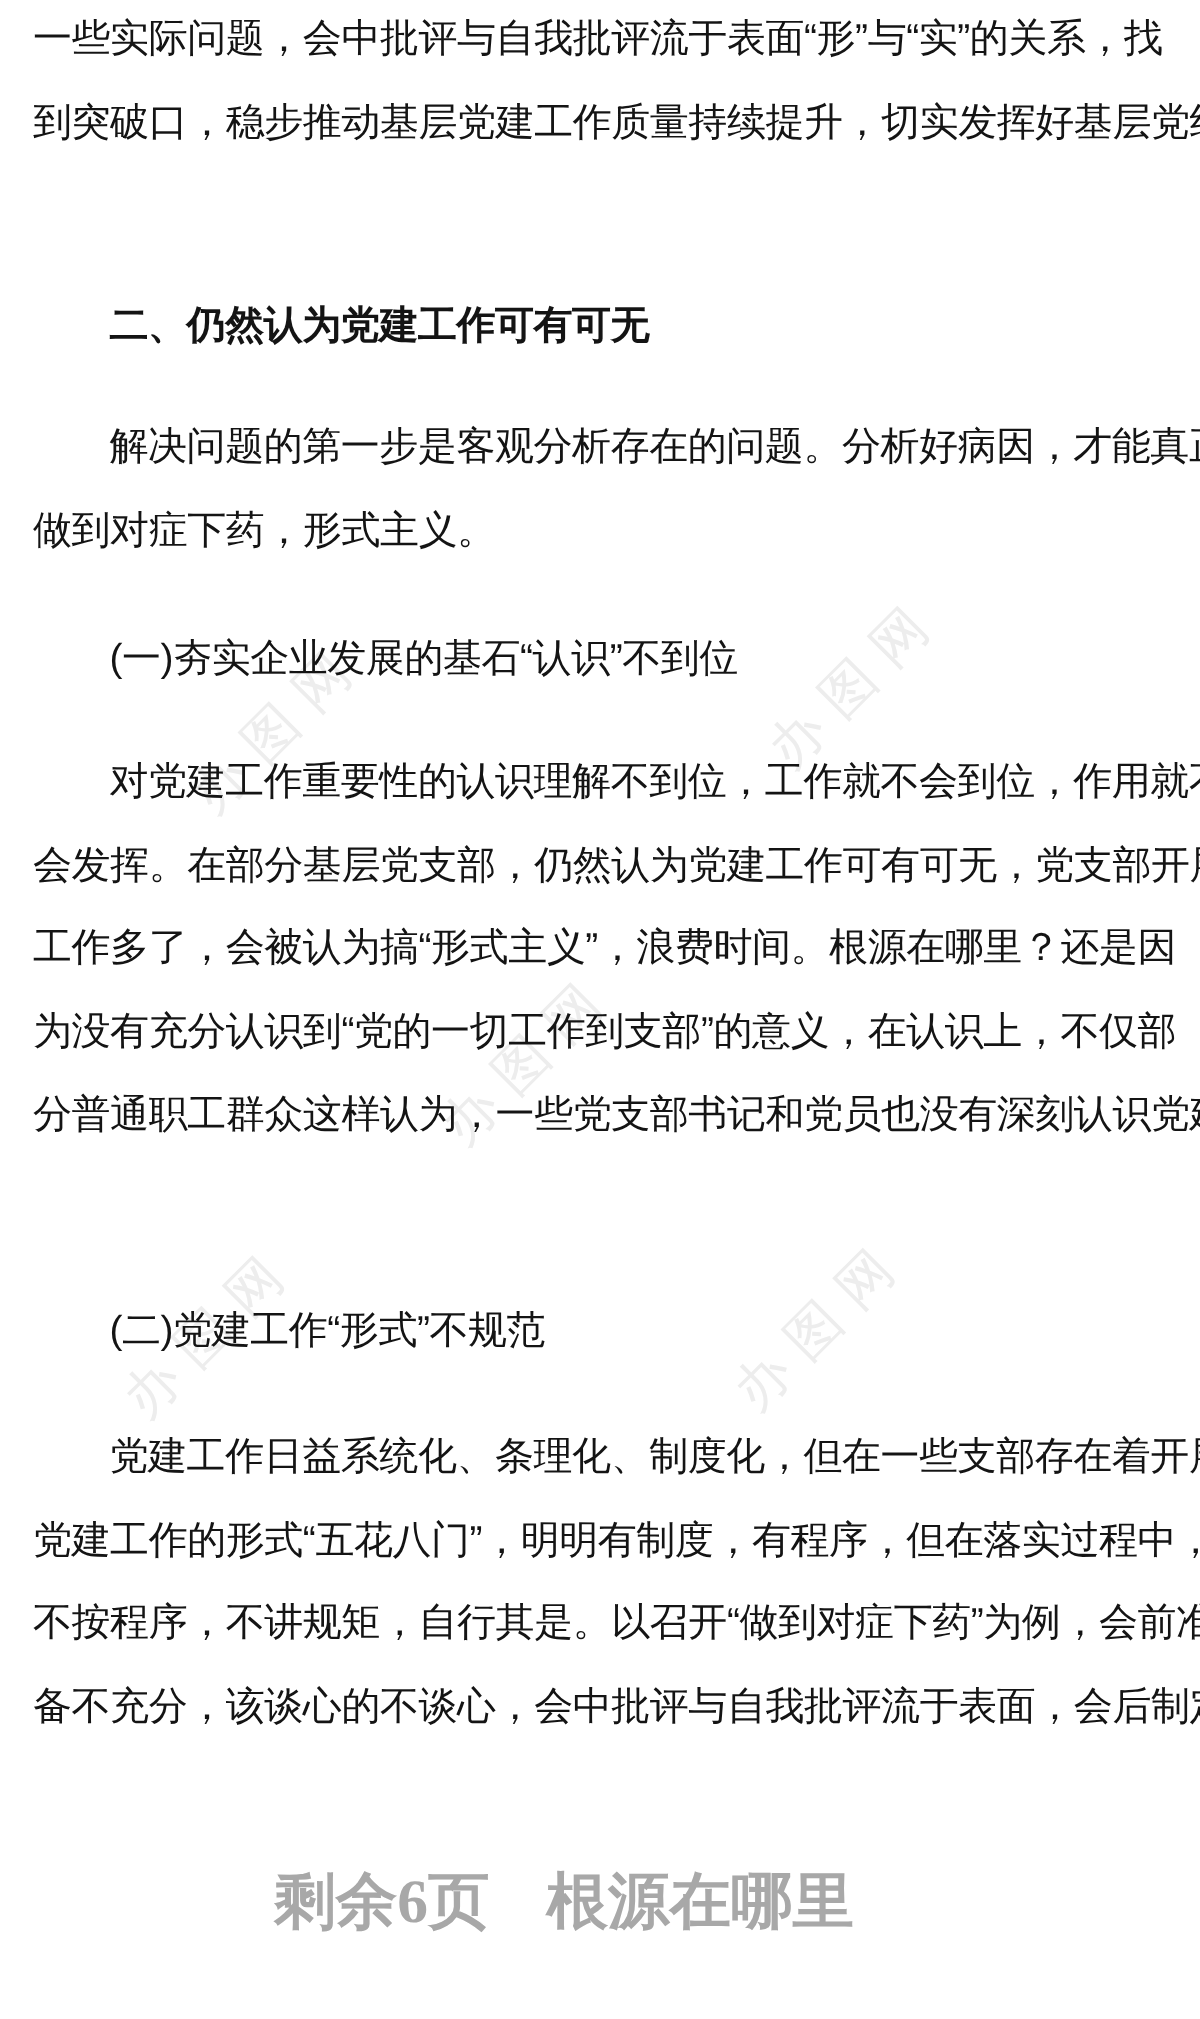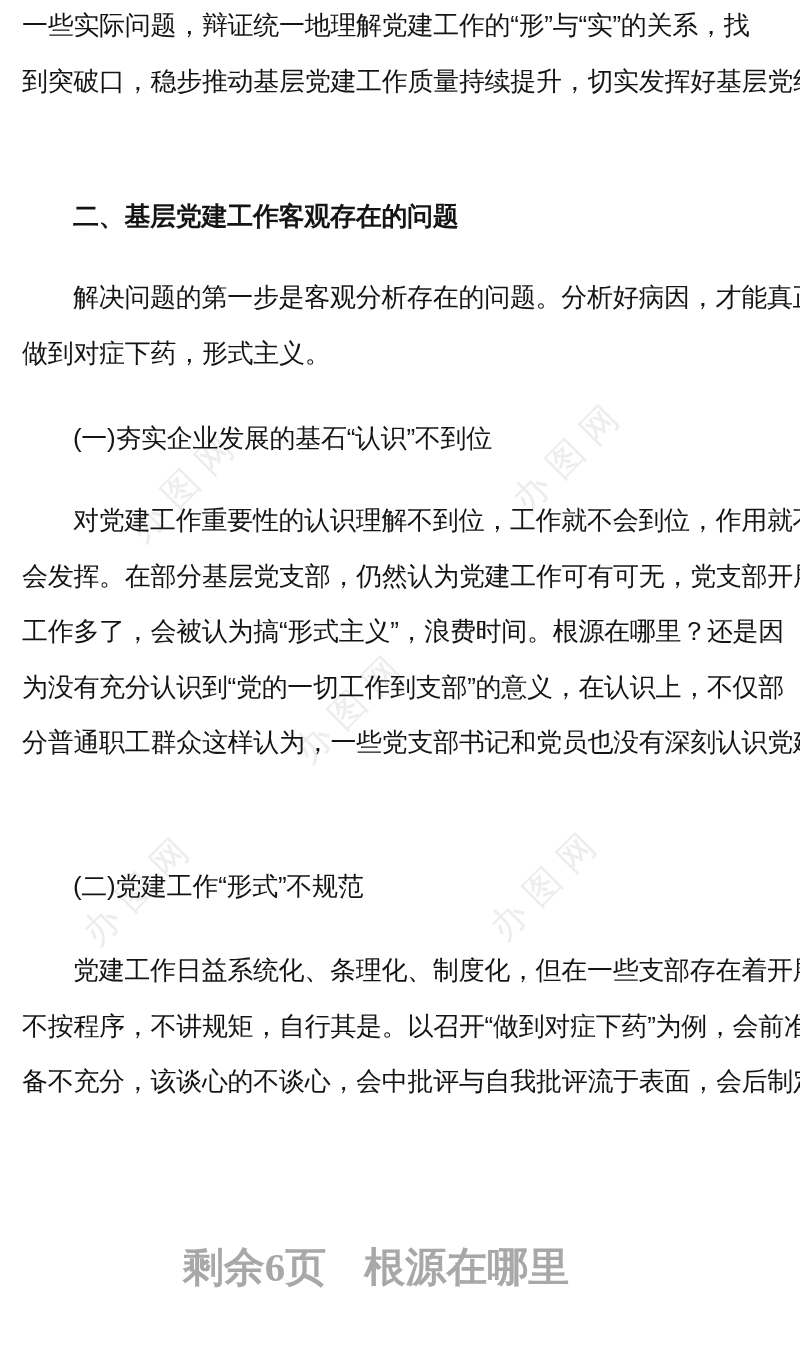--- a/index.html
+++ b/index.html
@@ -85,26 +85,26 @@
 
 <div class="page">
 
   <div class="wm" style="left:185px; top:485px;">办图网</div>
   <div class="wm" style="left:570px; top:455px;">办图网</div>
   <div class="wm" style="left:352px; top:706px;">办图网</div>
   <div class="wm" style="left:140px; top:888px;">办图网</div>
   <div class="wm" style="left:547px; top:883px;">办图网</div>
 
   <div class="block b-p1">
-    <div class="line">一些实际问题，辩证统一地理解党建工作的“形”与“实”的关系，找</div>
+    <div class="line">一些实际问题，会中批评与自我批评流于表面“形”与“实”的关系，找</div>
     <div class="line">到突破口，稳步推动基层党建工作质量持续提升，切实发挥好基层党组</div>
   </div>
 
   <div class="block b-h1">
-    <div class="line heading">二、基层党建工作客观存在的问题</div>
+    <div class="line heading">二、仍然认为党建工作可有可无</div>
   </div>
 
   <div class="block b-p2">
     <div class="line first-indent">解决问题的第一步是客观分析存在的问题。分析好病因，才能真正</div>
     <div class="line">做到对症下药，形式主义。</div>
   </div>
 
   <div class="block b-s1">
     <div class="line subheading">(一)夯实企业发展的基石“认识”不到位</div>
   </div>
@@ -116,20 +116,21 @@
     <div class="line">为没有充分认识到“党的一切工作到支部”的意义，在认识上，不仅部</div>
     <div class="line">分普通职工群众这样认为，一些党支部书记和党员也没有深刻认识党建</div>
   </div>
 
   <div class="block b-s2">
     <div class="line subheading">(二)党建工作“形式”不规范</div>
   </div>
 
   <div class="block b-p4">
     <div class="line first-indent">党建工作日益系统化、条理化、制度化，但在一些支部存在着开展</div>
+    <div class="line">党建工作的形式“五花八门”，明明有制度，有程序，但在落实过程中，</div>
     <div class="line">不按程序，不讲规矩，自行其是。以召开“做到对症下药”为例，会前准</div>
     <div class="line">备不充分，该谈心的不谈心，会中批评与自我批评流于表面，会后制定</div>
   </div>
 
   <div class="footer">
     <span>剩余6页</span><span class="hint">根源在哪里</span>
   </div>
 
 </div>
 

